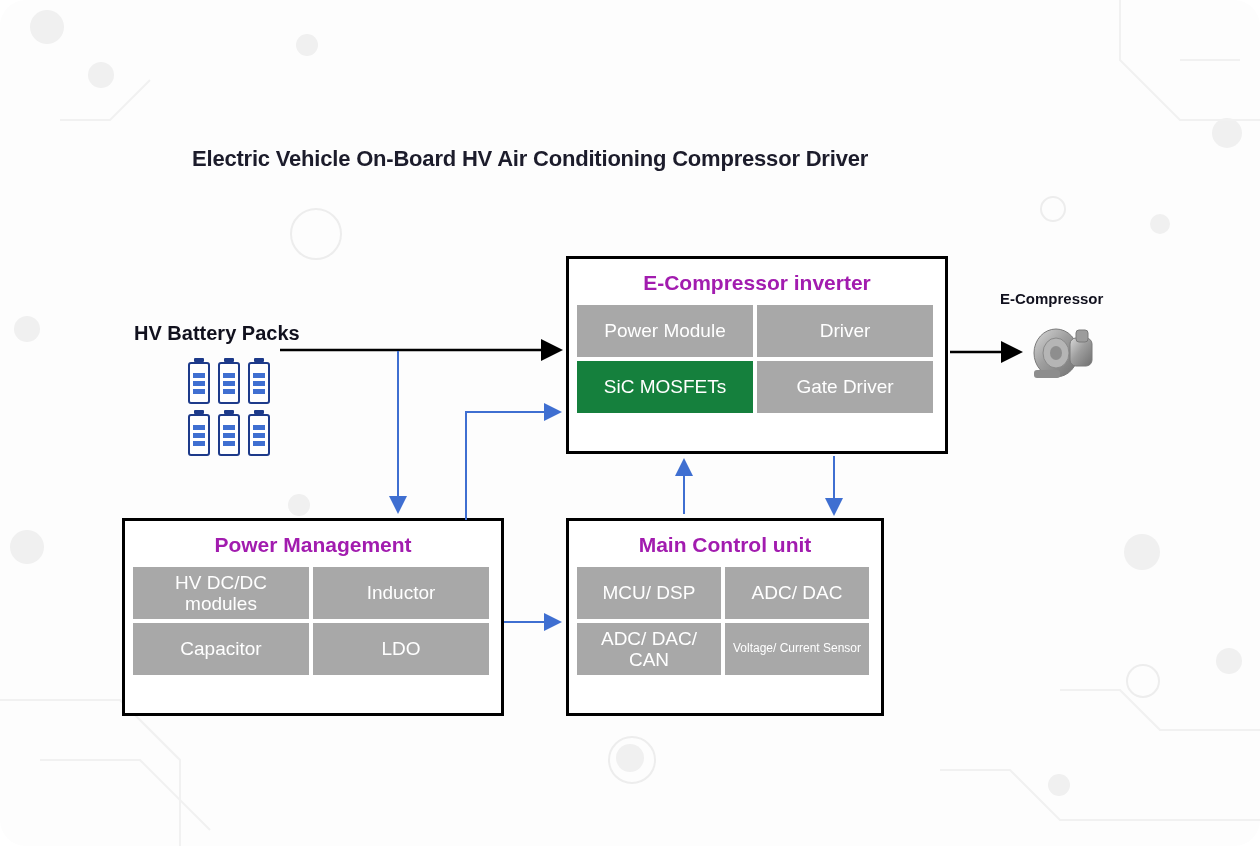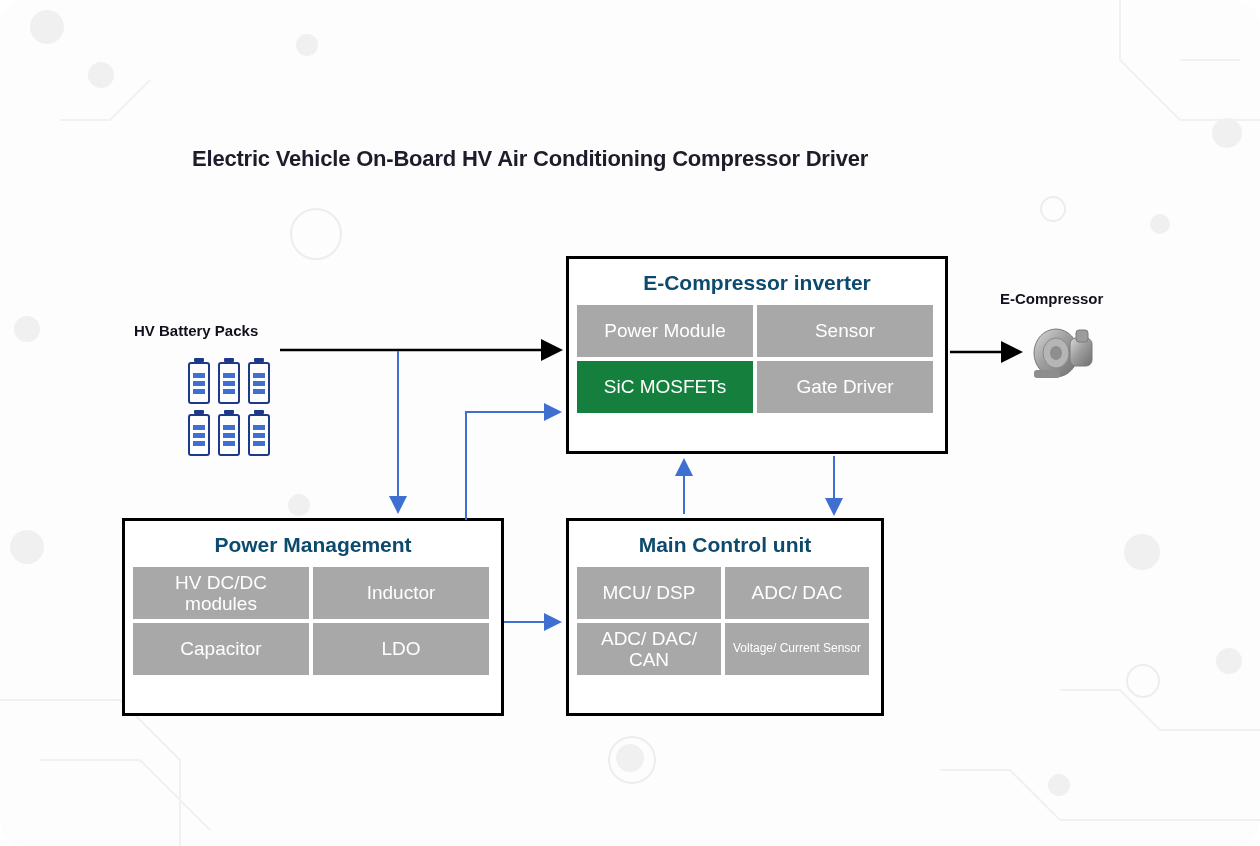--- a/index.html
+++ b/index.html
@@ -56,21 +56,21 @@
   .block {
     position: absolute;
     background: #ffffff;
     border: 3px solid #000000;
     box-sizing: border-box;
   }
   .block-head {
     text-align: center;
     font-size: 21px;
     font-weight: bold;
-    color: #0c4a6e;
+    color: #a21caf;
     padding: 12px 0 10px 0;
   }
   .cell-grid {
     display: flex;
     flex-wrap: wrap;
     gap: 4px;
     padding: 0 8px 8px 8px;
     box-sizing: border-box;
   }
   .cell {
@@ -178,21 +178,21 @@
         <path d="M1180 60 L1240 60"></path>
         <path d="M940 770 L1010 770 L1060 820 L1260 820"></path>
         <path d="M60 120 L110 120 L150 80"></path>
         <path d="M1060 690 L1120 690 L1160 730 L1260 730"></path>
       </g>
     </svg>
   </div>
 
   <div class="title">Electric Vehicle On-Board HV Air Conditioning Compressor Driver</div>
 
-  <div class="label-bold" style="left:134px; top:322px; font-size:15px;">HV Battery Packs</div>
+  <div class="label-bold" style="left:134px; top:322px; font-size:20px;">HV Battery Packs</div>
 
   <div class="batt-wrap" style="left:188px; top:362px;">
     <div class="batt-row">
       <div class="batt">
           <i></i>
           <i></i>
           <i></i>
         </div>
       <div class="batt">
           <i></i>
@@ -240,21 +240,21 @@
       <rect x="44" y="16" width="22" height="28" rx="6" fill="url(#mtl)" stroke="#7a7a7a"></rect>
       <rect x="50" y="8" width="12" height="12" rx="3" fill="#9c9c9c" stroke="#7a7a7a"></rect>
       <rect x="8" y="48" width="26" height="8" rx="3" fill="#8d8d8d"></rect>
     </svg>
   </div>
 
   <div class="block inv" style="left:566px; top:256px; width:382px; height:198px;">
     <div class="block-head">E-Compressor inverter</div>
     <div class="cell-grid">
       <div class="cell half">Power Module</div>
-      <div class="cell half">Sensor</div>
+      <div class="cell half">Driver</div>
       <div class="cell half red">SiC MOSFETs</div>
       <div class="cell half">Gate Driver</div>
     </div>
   </div>
 
   <div class="block pm" style="left:122px; top:518px; width:382px; height:198px;">
     <div class="block-head">Power Management</div>
     <div class="cell-grid">
       <div class="cell half">HV DC/DC modules</div>
       <div class="cell half">Inductor</div>

